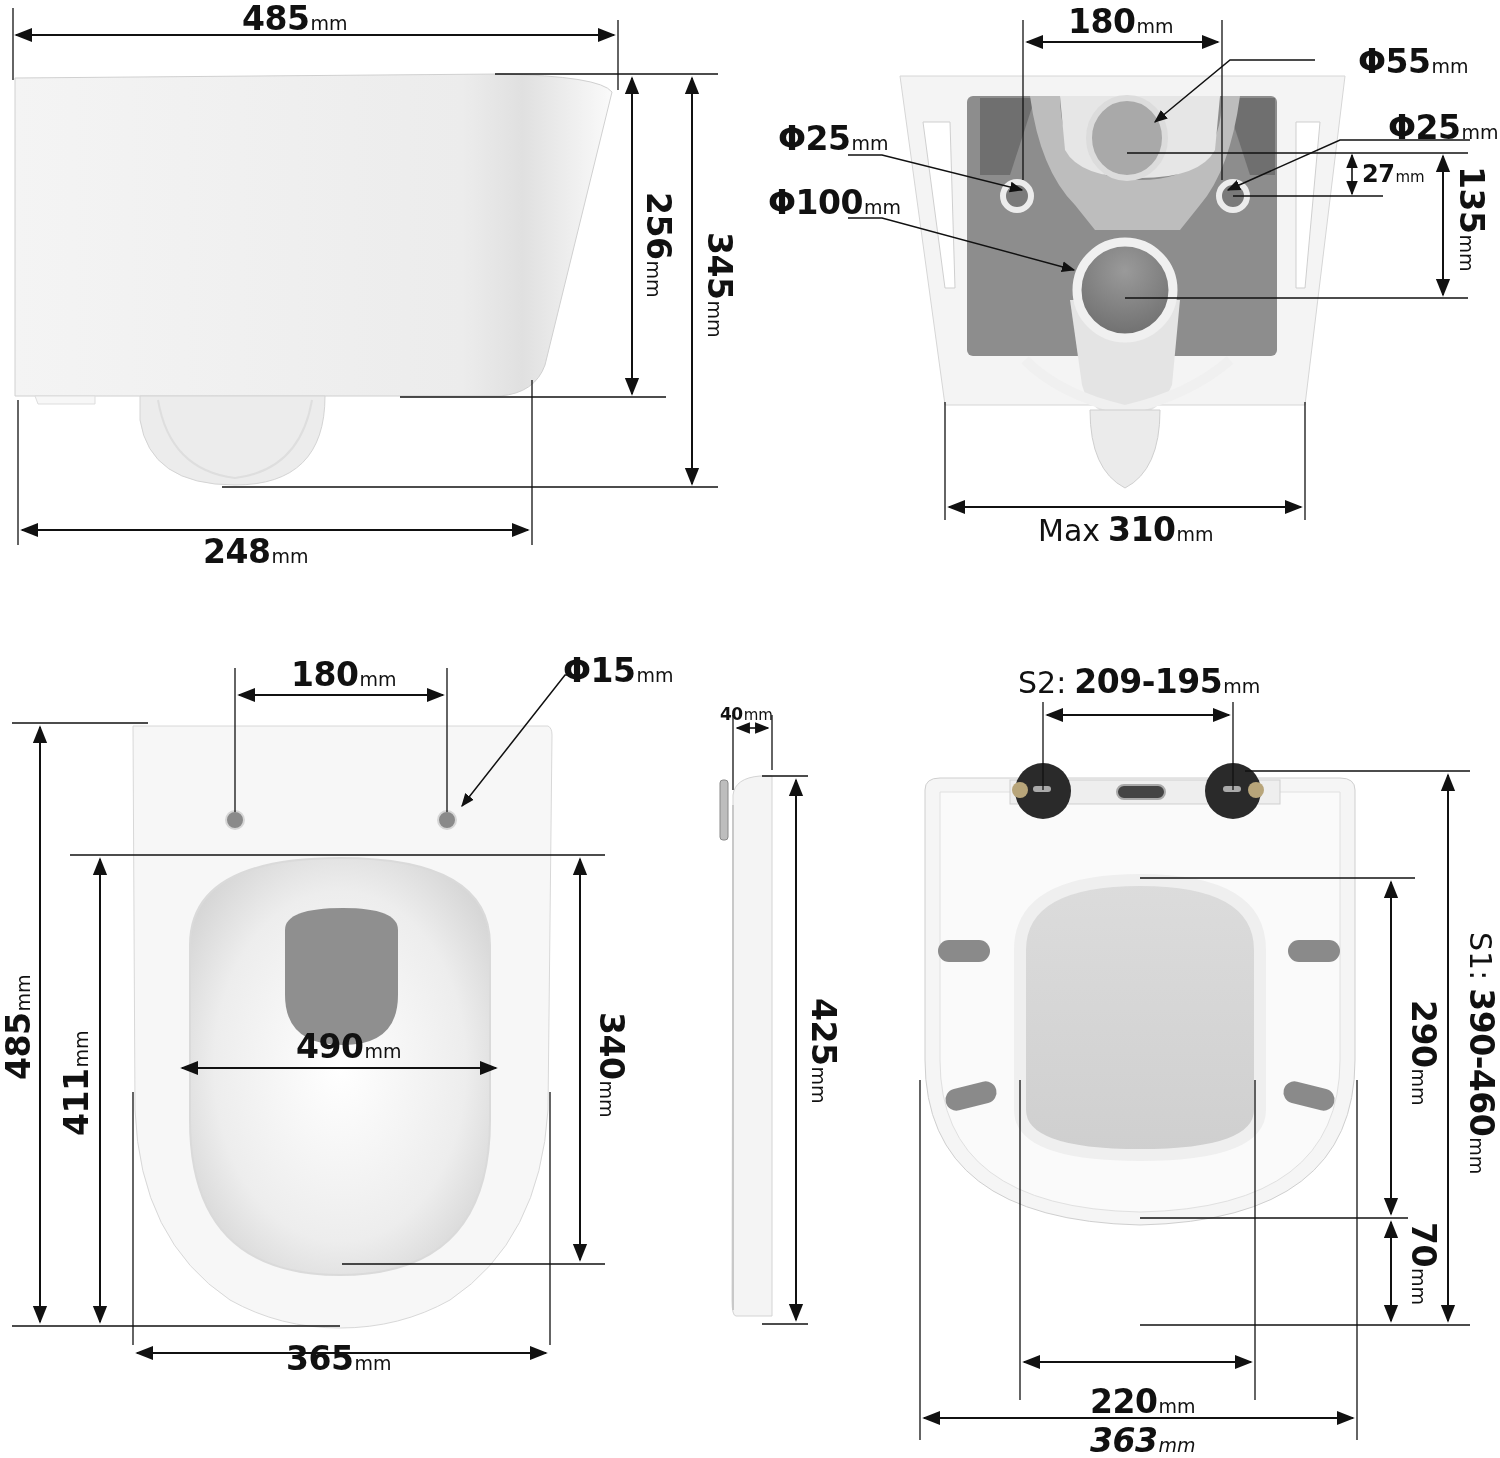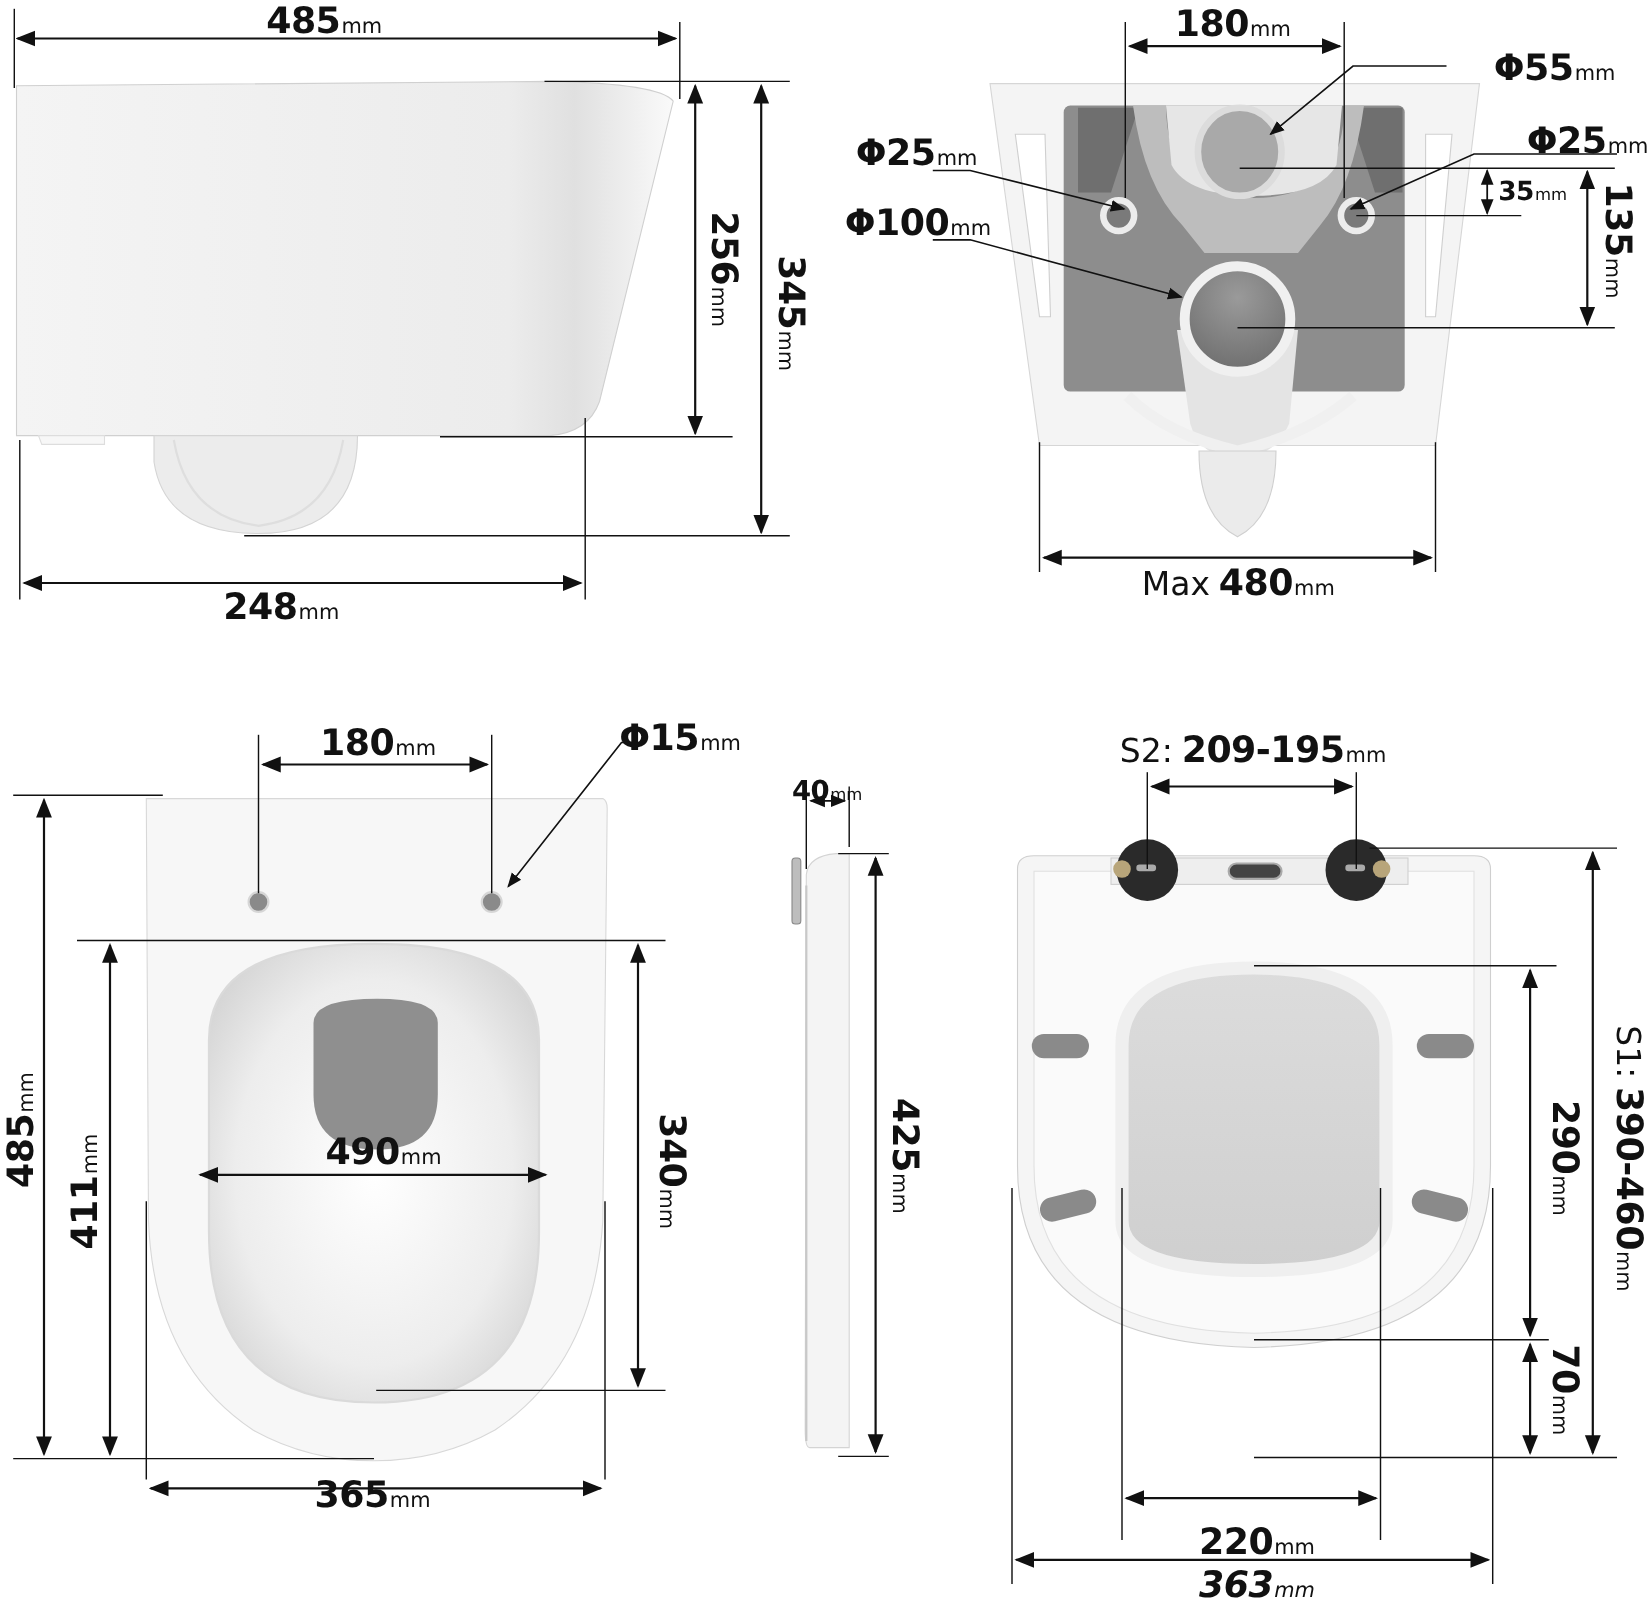--- a/index.html
+++ b/index.html
@@ -135,27 +135,27 @@
   <div class="lbl" style="left:18px;top:122px;">
     <span class="num">Φ25</span><span class="unit">mm</span>
   </div>
   <div class="lbl" style="left:628px;top:111px;">
     <span class="num">Φ25</span><span class="unit">mm</span>
   </div>
   <div class="lbl" style="left:8px;top:186px;">
     <span class="num">Φ100</span><span class="unit">mm</span>
   </div>
   <div class="lbl" style="left:602px;top:162px;">
-    <span class="num" style="font-size:24px;">35</span><span class="unit" style="font-size:15px;">mm</span>
+    <span class="num" style="font-size:24px;">27</span><span class="unit" style="font-size:15px;">mm</span>
   </div>
   <div class="lbl vert" style="left:728px;top:166px;">
     <span class="num">135</span><span class="unit">mm</span>
   </div>
   <div class="lbl" style="left:278px;top:513px;">
-    <span class="pre">Max</span><span class="num">480</span><span class="unit">mm</span>
+    <span class="pre">Max</span><span class="num">310</span><span class="unit">mm</span>
   </div>
 </div>
 
 <div class="view" style="left:0;top:640px;width:700px;height:760px;">
   <svg width="700" height="760">
     <path d="M133,86 L548,86 Q552,88 552,95 L548,470 Q540,600 450,660 Q400,688 340,688 Q280,688 230,660 Q140,600 135,470 Z" fill="#f7f7f7" stroke="#d8d8d8"></path>
 
     <path d="M190,305 Q190,218 340,218 Q490,218 490,305 L490,480 Q490,635 340,635 Q190,635 190,480 Z" fill="url(#bowlGrad)" stroke="#dadada" stroke-width="2"></path>
 
     <path d="M285,290 Q285,268 343,268 Q398,268 398,290 L398,355 Q398,405 343,405 Q285,405 285,355 Z" fill="#8f8f8f"></path>
@@ -210,21 +210,21 @@
     <path d="M33,155 Q35,138 60,136 L72,136 L72,676 L36,676 Q32,676 32,660 Z" fill="#f4f4f4" stroke="#d4d4d4"></path>
     <line x1="33" y1="165" x2="33" y2="670" stroke="#c8c8c8" stroke-width="2"></line>
     <line x1="33" y1="75" x2="33" y2="150" stroke="#111" stroke-width="1.3"></line>
     <line x1="72" y1="75" x2="72" y2="130" stroke="#111" stroke-width="1.3"></line>
     <line x1="62" y1="136" x2="108" y2="136" stroke="#111" stroke-width="1.3"></line>
     <line x1="62" y1="684" x2="108" y2="684" stroke="#111" stroke-width="1.3"></line>
     <line x1="37" y1="88" x2="68" y2="88" stroke="#111" stroke-width="1.6" marker-start="url(#arr)" marker-end="url(#arr)"></line>
     <line x1="96" y1="140" x2="96" y2="680" stroke="#111" stroke-width="2" marker-start="url(#arr)" marker-end="url(#arr)"></line>
   </svg>
   <div class="lbl" style="left:20px;top:66px;">
-    <span class="num" style="font-size:25px;margin-top:30px;">40</span><span class="unit" style="font-size:15px;">mm</span>
+    <span class="num" style="font-size:17px;margin-top:30px;">40</span><span class="unit" style="font-size:15px;">mm</span>
   </div>
   <div class="lbl vert" style="left:140px;top:358px;">
     <span class="num">425</span><span class="unit">mm</span>
   </div>
 </div>
 
 <div class="view" style="left:900px;top:640px;width:600px;height:818px;">
   <svg width="600" height="818">
 
     <path d="M25,150 Q25,138 40,138 L440,138 Q455,138 455,150 L455,420 Q455,580 240,585 Q25,580 25,420 Z" fill="#f5f5f5" stroke="#cfcfcf"></path>

